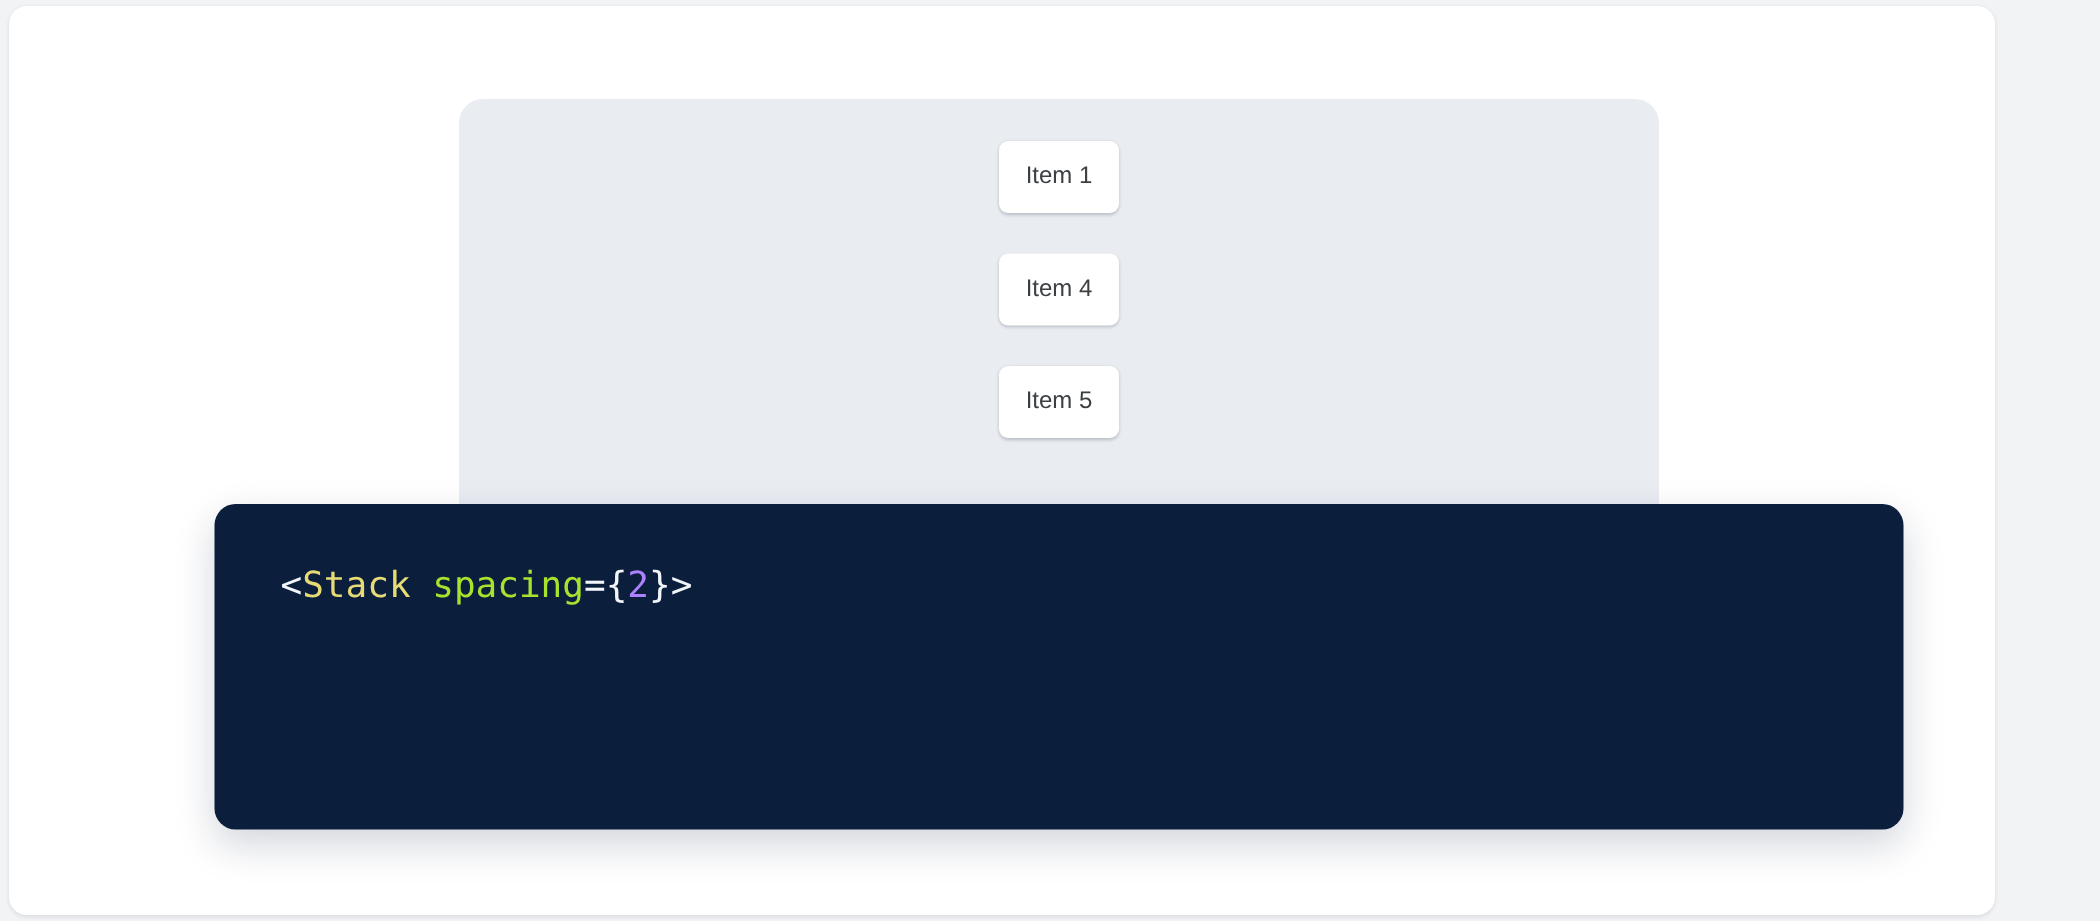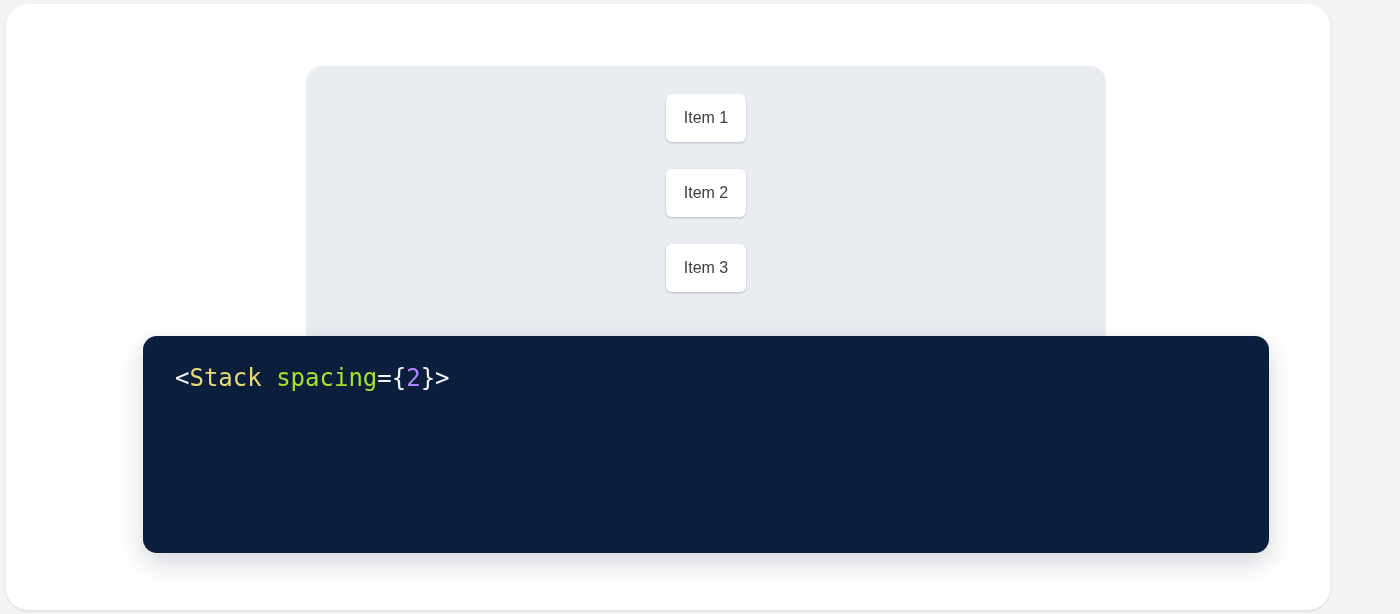--- a/index.html
+++ b/index.html
@@ -19,21 +19,21 @@
   }
 
   
   .sheet {
     position: absolute;
     left: 6px;
     top: 4px;
     width: 1324px;
     height: 606px;
     background: #ffffff;
-    border-radius: 22px;
+    border-radius: 12px;
     box-shadow: 0 1px 3px rgba(16,24,40,0.10);
   }
 
   
   .preview-card {
     position: absolute;
     left: 300px;
     top: 62px;
     width: 800px;
     height: 330px;
@@ -75,21 +75,21 @@
     height: 217px;
     background: #0b1e3b;
     border-radius: 14px;
     box-shadow: 0 10px 26px rgba(11,30,59,0.18);
     box-sizing: border-box;
     padding: 26px 32px;
     overflow: hidden;
   }
 
   .code-block {
-    margin: 0;
+    margin: 12px;
     font-family: "DejaVu Sans Mono", "Liberation Mono", monospace;
     font-size: 24px;
     line-height: 33.5px;
     white-space: pre;
     color: #f8f8f2;
     letter-spacing: 0px;
   }
 
   .code-line { display: block; }
 
@@ -106,24 +106,24 @@
 <div id="root">
 
   <div class="sheet">
 
     <div class="preview-card">
       <div class="stack">
         <div class="stack-item">
           <span>Item 1</span>
         </div>
         <div class="stack-item">
-          <span>Item 2</span>
+          <span>Item 4</span>
         </div>
         <div class="stack-item">
-          <span>Item 3</span>
+          <span>Item 5</span>
         </div>
       </div>
     </div>
 
     <div class="code-panel">
       <pre class="code-block" id="code-block"><span class="code-line"><span class="tok-punct">&lt;</span><span class="tok-tag">Stack</span><span class="tok-punct"> </span><span class="tok-attr">spacing</span><span class="tok-punct">={</span><span class="tok-num">2</span><span class="tok-punct">}&gt;</span></span>
 
 </pre>
     </div>
 

